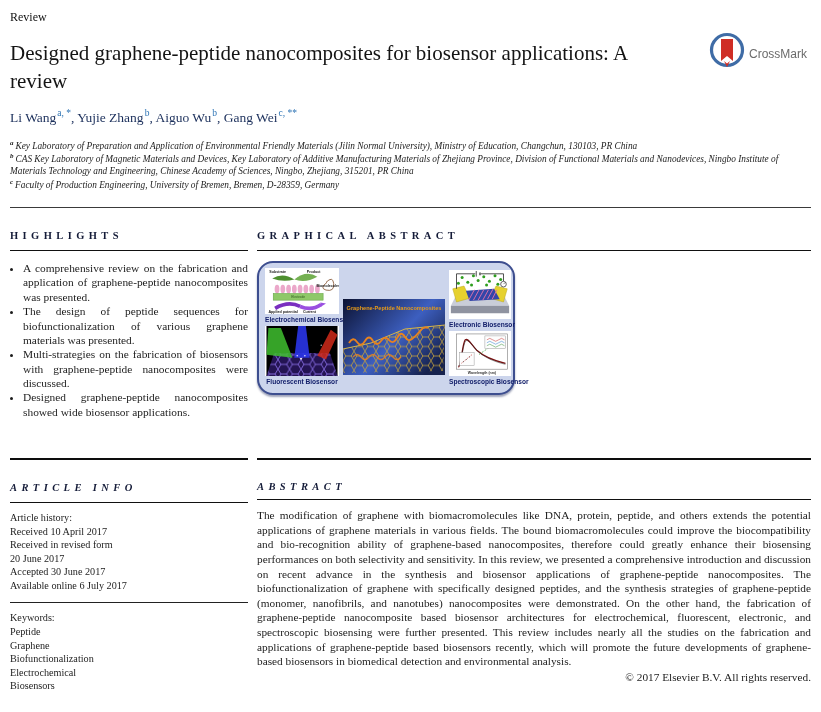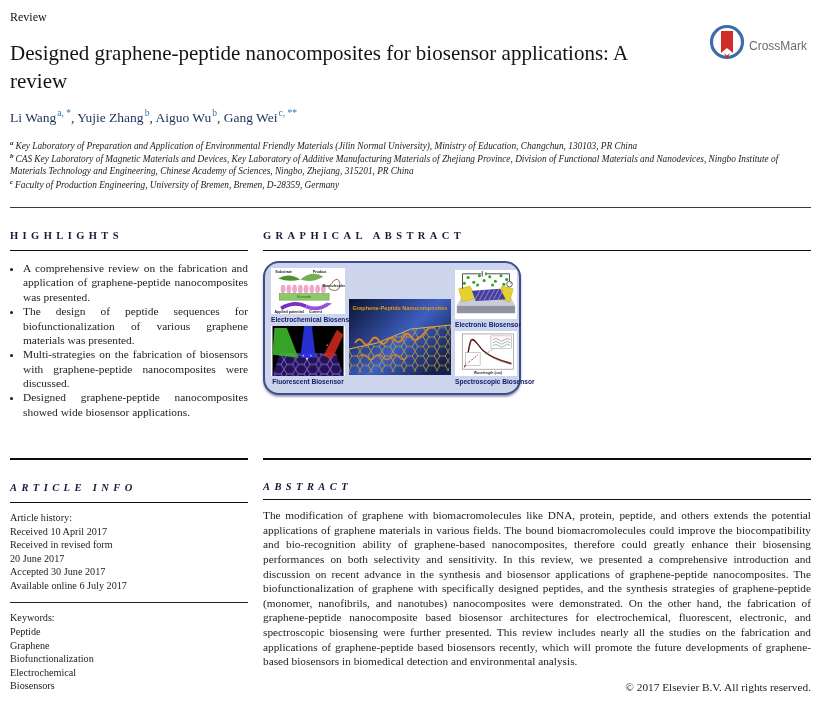--- a/index.html
+++ b/index.html
@@ -4,41 +4,41 @@
 <style>
   html,body{margin:0;padding:0;}
   body{
     width:821px;height:712px;box-sizing:border-box;
     background:#ffffff;color:#1c1c1c;
     font-family:"Liberation Serif",serif;
     padding:10px 10px 0 10px;position:relative;overflow:hidden;
   }
   .review{font-size:12px;color:#111;}
   .title{font-size:21px;font-weight:normal;margin:14px 0 0 0;line-height:1.34;max-width:645px;color:#141414;}
-  .crossmark{position:absolute;top:24px;right:14px;display:flex;align-items:center;gap:4px;cursor:pointer;}
+  .crossmark{position:absolute;top:32px;right:14px;display:flex;align-items:center;gap:4px;cursor:pointer;}
   .crossmark-text{font-family:"Liberation Sans",sans-serif;font-size:12px;color:#6b6b6b;}
   .authors{margin-top:13px;font-size:13.5px;color:#1b2f5b;}
   .authors sup{color:#2e74b5;font-size:9.5px;margin-left:1px;}
   .affils{margin-top:13px;font-size:9.3px;font-style:italic;line-height:1.32;color:#222;max-width:800px;}
   .affils p{margin:0;}
   .affils sup{font-weight:bold;font-size:7px;margin-right:2px;}
   hr{border:none;}
   .rule-top{border-top:1.5px solid #3a3a3a;margin:16px 0 0 0;}
-  .grid{display:grid;grid-template-columns:238px 1fr;column-gap:15px;grid-template-rows:233px auto;margin-top:17px;}
+  .grid{display:grid;grid-template-columns:238px 1fr;column-gap:9px;grid-template-rows:233px auto;margin-top:17px;}
   .sec-h{font-size:10.5px;font-weight:bold;letter-spacing:.42em;color:#141b38;}
   .rule-mid{border-top:1.6px solid #111;margin:7px 0 0 0;}
   .rule-heavy{border-top:2.2px solid #0d0d0d;margin:0;}
   .rule-thin{border-top:1.2px solid #222;margin:10px 0 0 0;}
   .hl-list{margin:10px 0 0 0;padding-left:13px;font-size:11.4px;line-height:1.26;text-align:justify;}
   .hl-list li{margin:0;}
   .cell2 .sec-h{display:block;margin-top:21px;font-style:italic;}
   .info{font-size:10.2px;line-height:1.33;}
   .hist-label,.kw-label{margin-top:8px;}
   .abs-p{margin:8px 0 0 0;font-size:11.3px;line-height:1.295;text-align:justify;}
-  .copyright{text-align:right;font-size:11.3px;margin-top:12px;}
+  .copyright{text-align:right;font-size:11.3px;margin-top:2px;}
   
   .ga-box{
     margin-top:10px;width:258px;height:134px;box-sizing:border-box;
     background:#ccd5ec;border:2px solid #3d4e8f;border-radius:16px;
     box-shadow:0 2px 2px rgba(40,50,100,.45);
     padding:5px 6px;display:flex;gap:4px;
   }
   .ga-col{display:flex;flex-direction:column;}
   .ga-colL{width:74px;}
   .ga-colC{width:102px;margin-top:31px;}

